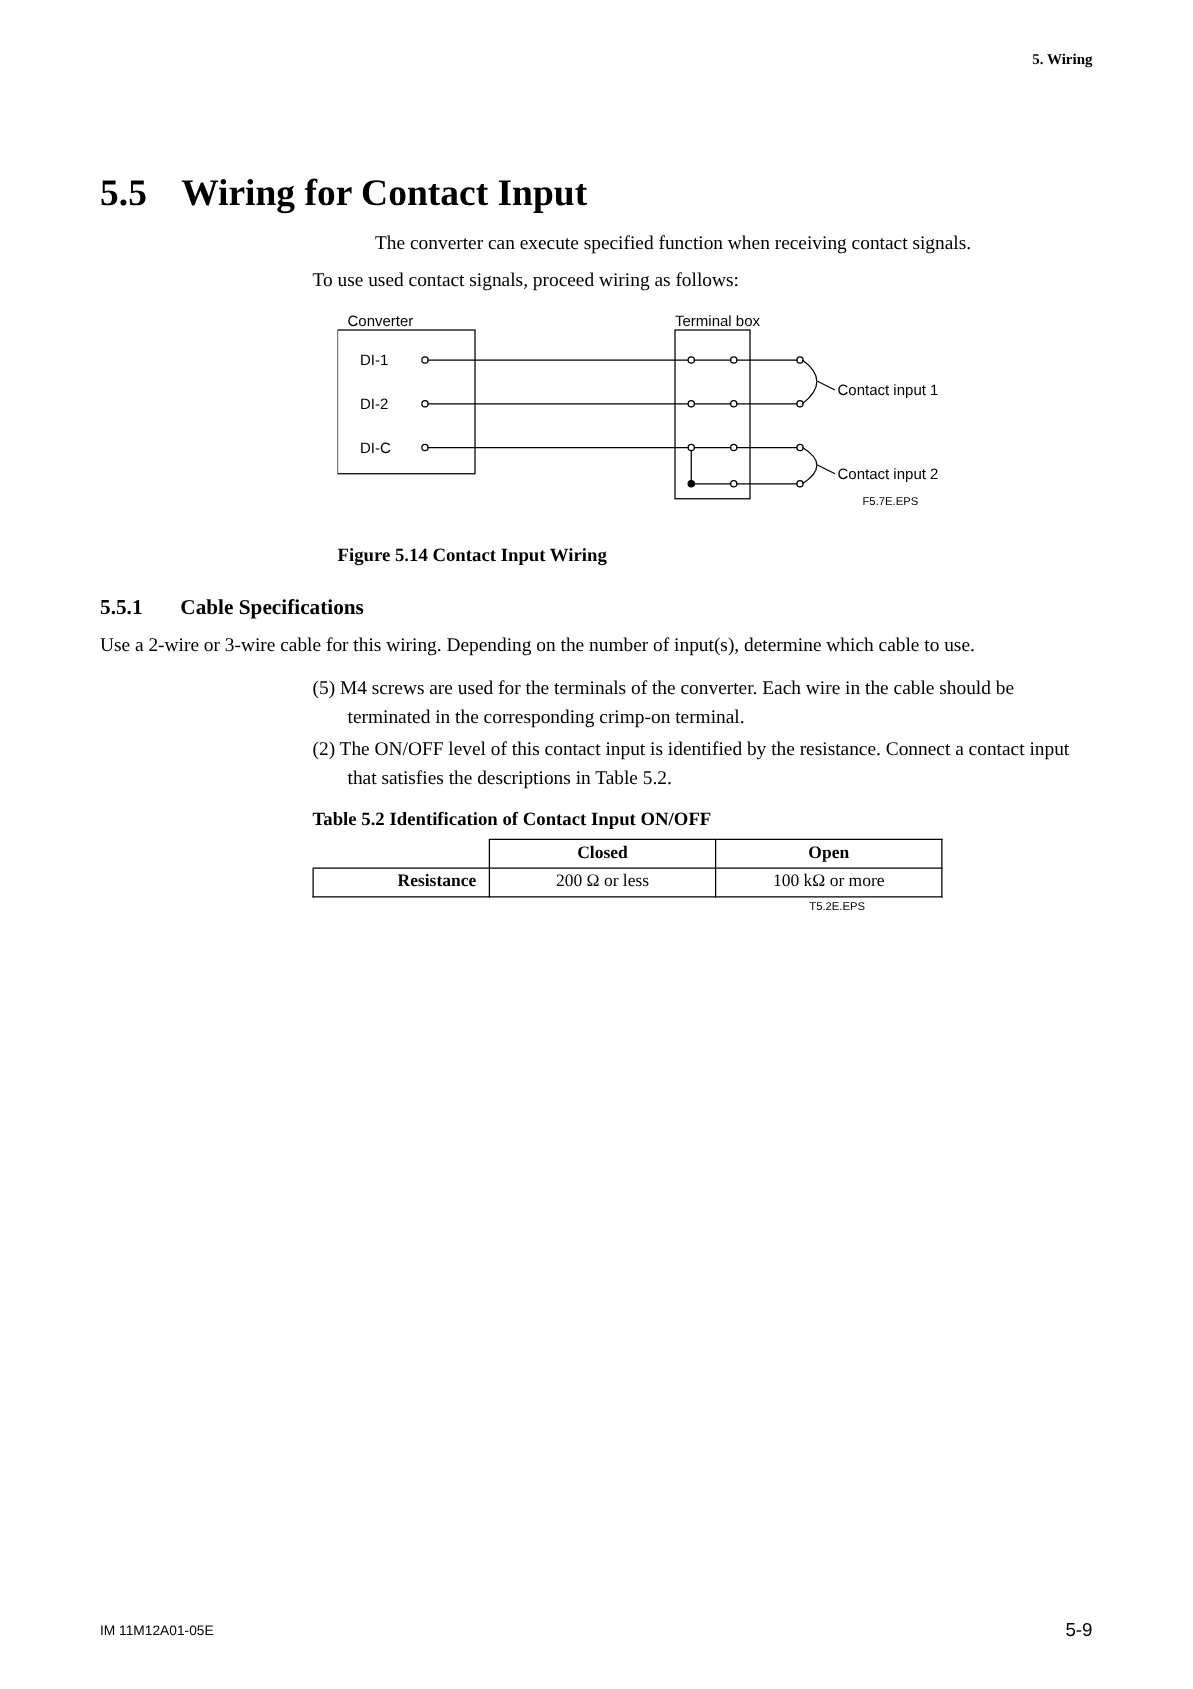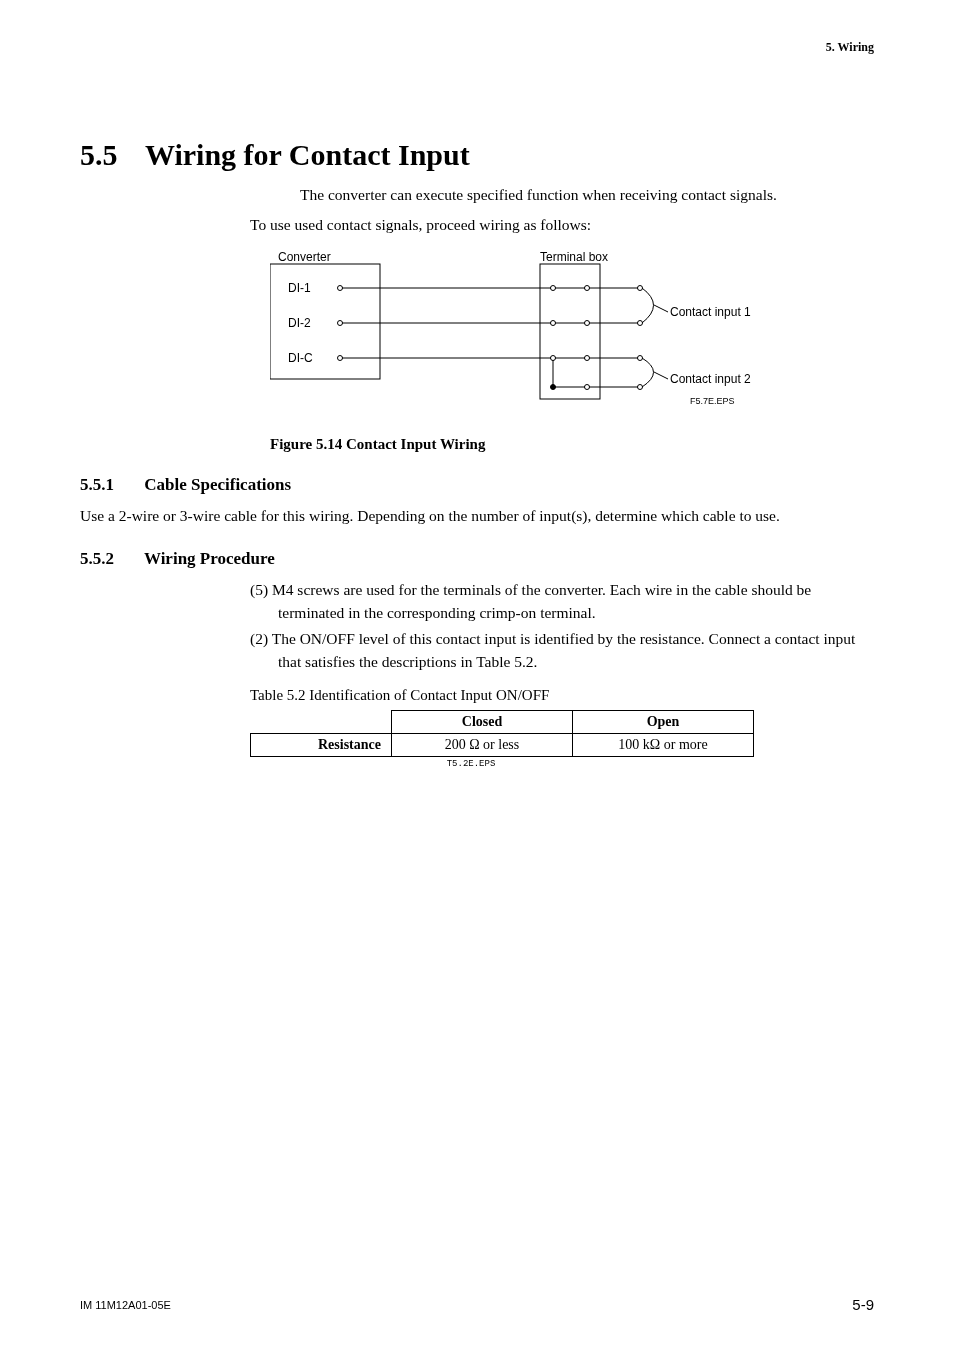--- a/index.html
+++ b/index.html
@@ -64,41 +64,41 @@
     margin-bottom: 4px;
   }
   .list-num .hang {
     display: block;
     padding-left: 28px;
     text-indent: -28px;
   }
   .tbl-caption {
     margin: 14px 0 6px 170px;
     font-size: 15px;
-    font-weight: normal;
+    font-weight: bold;
   }
   table.ident {
     margin-left: 170px;
     border-collapse: collapse;
     font-size: 14px;
   }
   table.ident th, table.ident td {
     border: 1px solid #000000;
     padding: 3px 10px;
     text-align: center;
   }
   table.ident th {
     font-weight: bold;
   }
   .tiny-note {
     margin-left: 170px;
-    text-align: center;
+    text-align: right;
     width: 442px;
     font-size: 9px;
-    font-family: Liberation Mono, monospace;
+    font-family: Liberation Sans, sans-serif;
     margin-top: 2px;
   }
   .footer-left {
     position: absolute;
     bottom: 40px;
     left: 80px;
     font-size: 11px;
     font-family: Arial, Helvetica, sans-serif;
   }
   .footer-right {
@@ -189,24 +189,20 @@
   </div>
 
   <p class="fig-caption">Figure 5.14 Contact Input Wiring</p>
 
   <h2 class="subsection">
     <span class="num">5.5.1</span>
     <span>Cable Specifications</span>
   </h2>
   <p class="body-indent para">Use a 2-wire or 3-wire cable for this wiring. Depending on the number of input(s), determine which cable to use.</p>
 
-  <h2 class="subsection">
-    <span class="num">5.5.2</span>
-    <span>Wiring Procedure</span>
-  </h2>
   <div class="list-num">
     <span class="hang">(5) M4 screws are used for the terminals of the converter. Each wire in the cable should be terminated in the corresponding crimp-on  terminal.</span>
   </div>
   <div class="list-num">
     <span class="hang">(2) The ON/OFF level of this contact input is identified by the resistance. Connect a contact input that satisfies the descriptions in Table 5.2.</span>
   </div>
 
   <p class="tbl-caption">Table 5.2   Identification of Contact Input ON/OFF</p>
   <table class="ident">
     <tbody>

